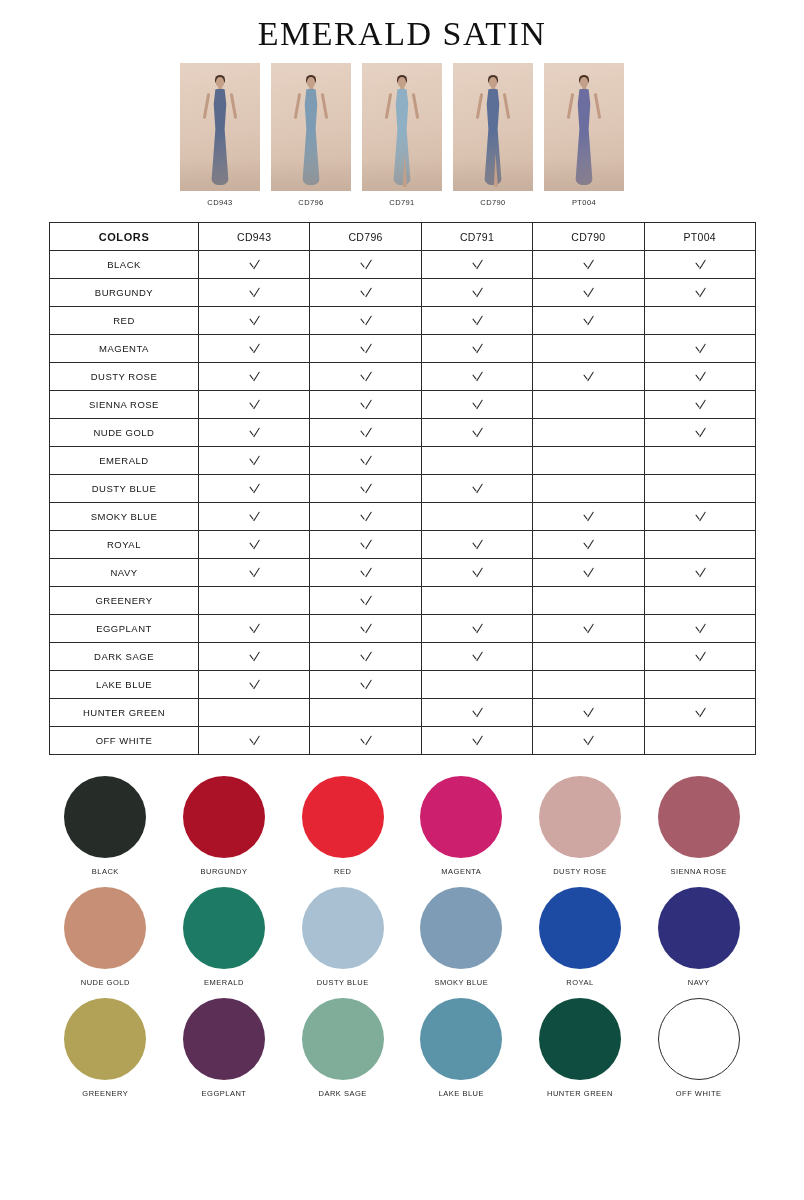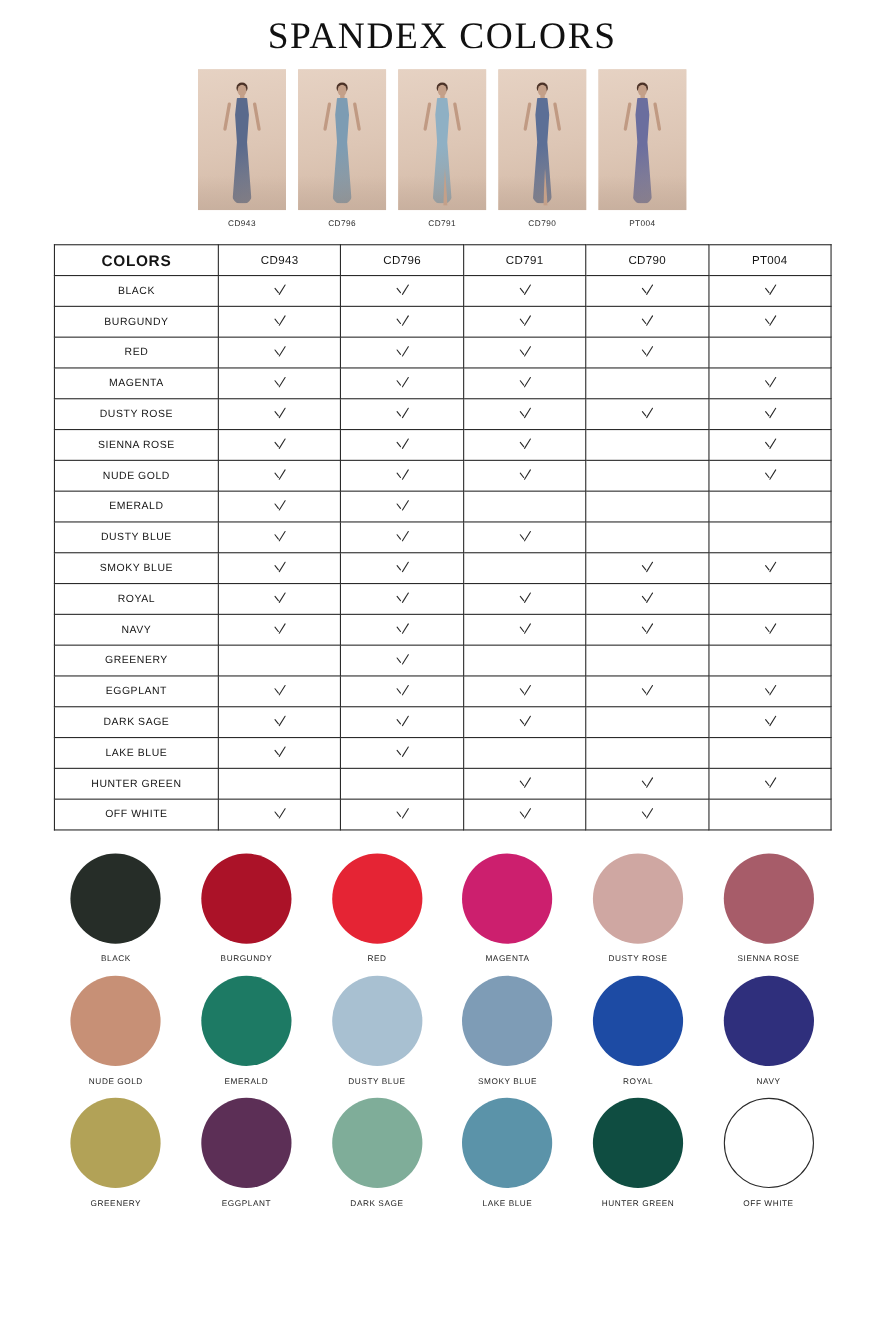--- a/index.html
+++ b/index.html
@@ -146,21 +146,21 @@
     table-layout: fixed;
   }
   table.avail th, table.avail td {
     border: 1px solid #2b2b2b;
     height: 27px;
     text-align: center;
     vertical-align: middle;
     padding: 0;
   }
   table.avail th {
-    font-size: 14px;
+    font-size: 11px;
     letter-spacing: 0.6px;
     font-weight: 700;
     color: #141414;
   }
   table.avail th.code-head {
     font-weight: 400;
     font-size: 10.5px;
     letter-spacing: 0.3px;
   }
   table.avail td.color-cell {
@@ -228,21 +228,21 @@
     margin-top: 9px;
     font-size: 7.5px;
     letter-spacing: 0.5px;
     color: #1f1f1f;
     text-align: center;
   }
 </style>
 </head>
 <body>
 
-<h1 class="page-title">SPANDEX COLORS</h1>
+<h1 class="page-title">EMERALD SATIN</h1>
 
 <div class="products-row">
     <div class="product">
       <div class="product-photo">
         <div class="photo-bg"></div>
         <div class="photo-floor"></div>
         <div class="figure">
           <div class="fig-hair"></div>
           <div class="fig-head"></div>
           <div class="fig-neck"></div>

